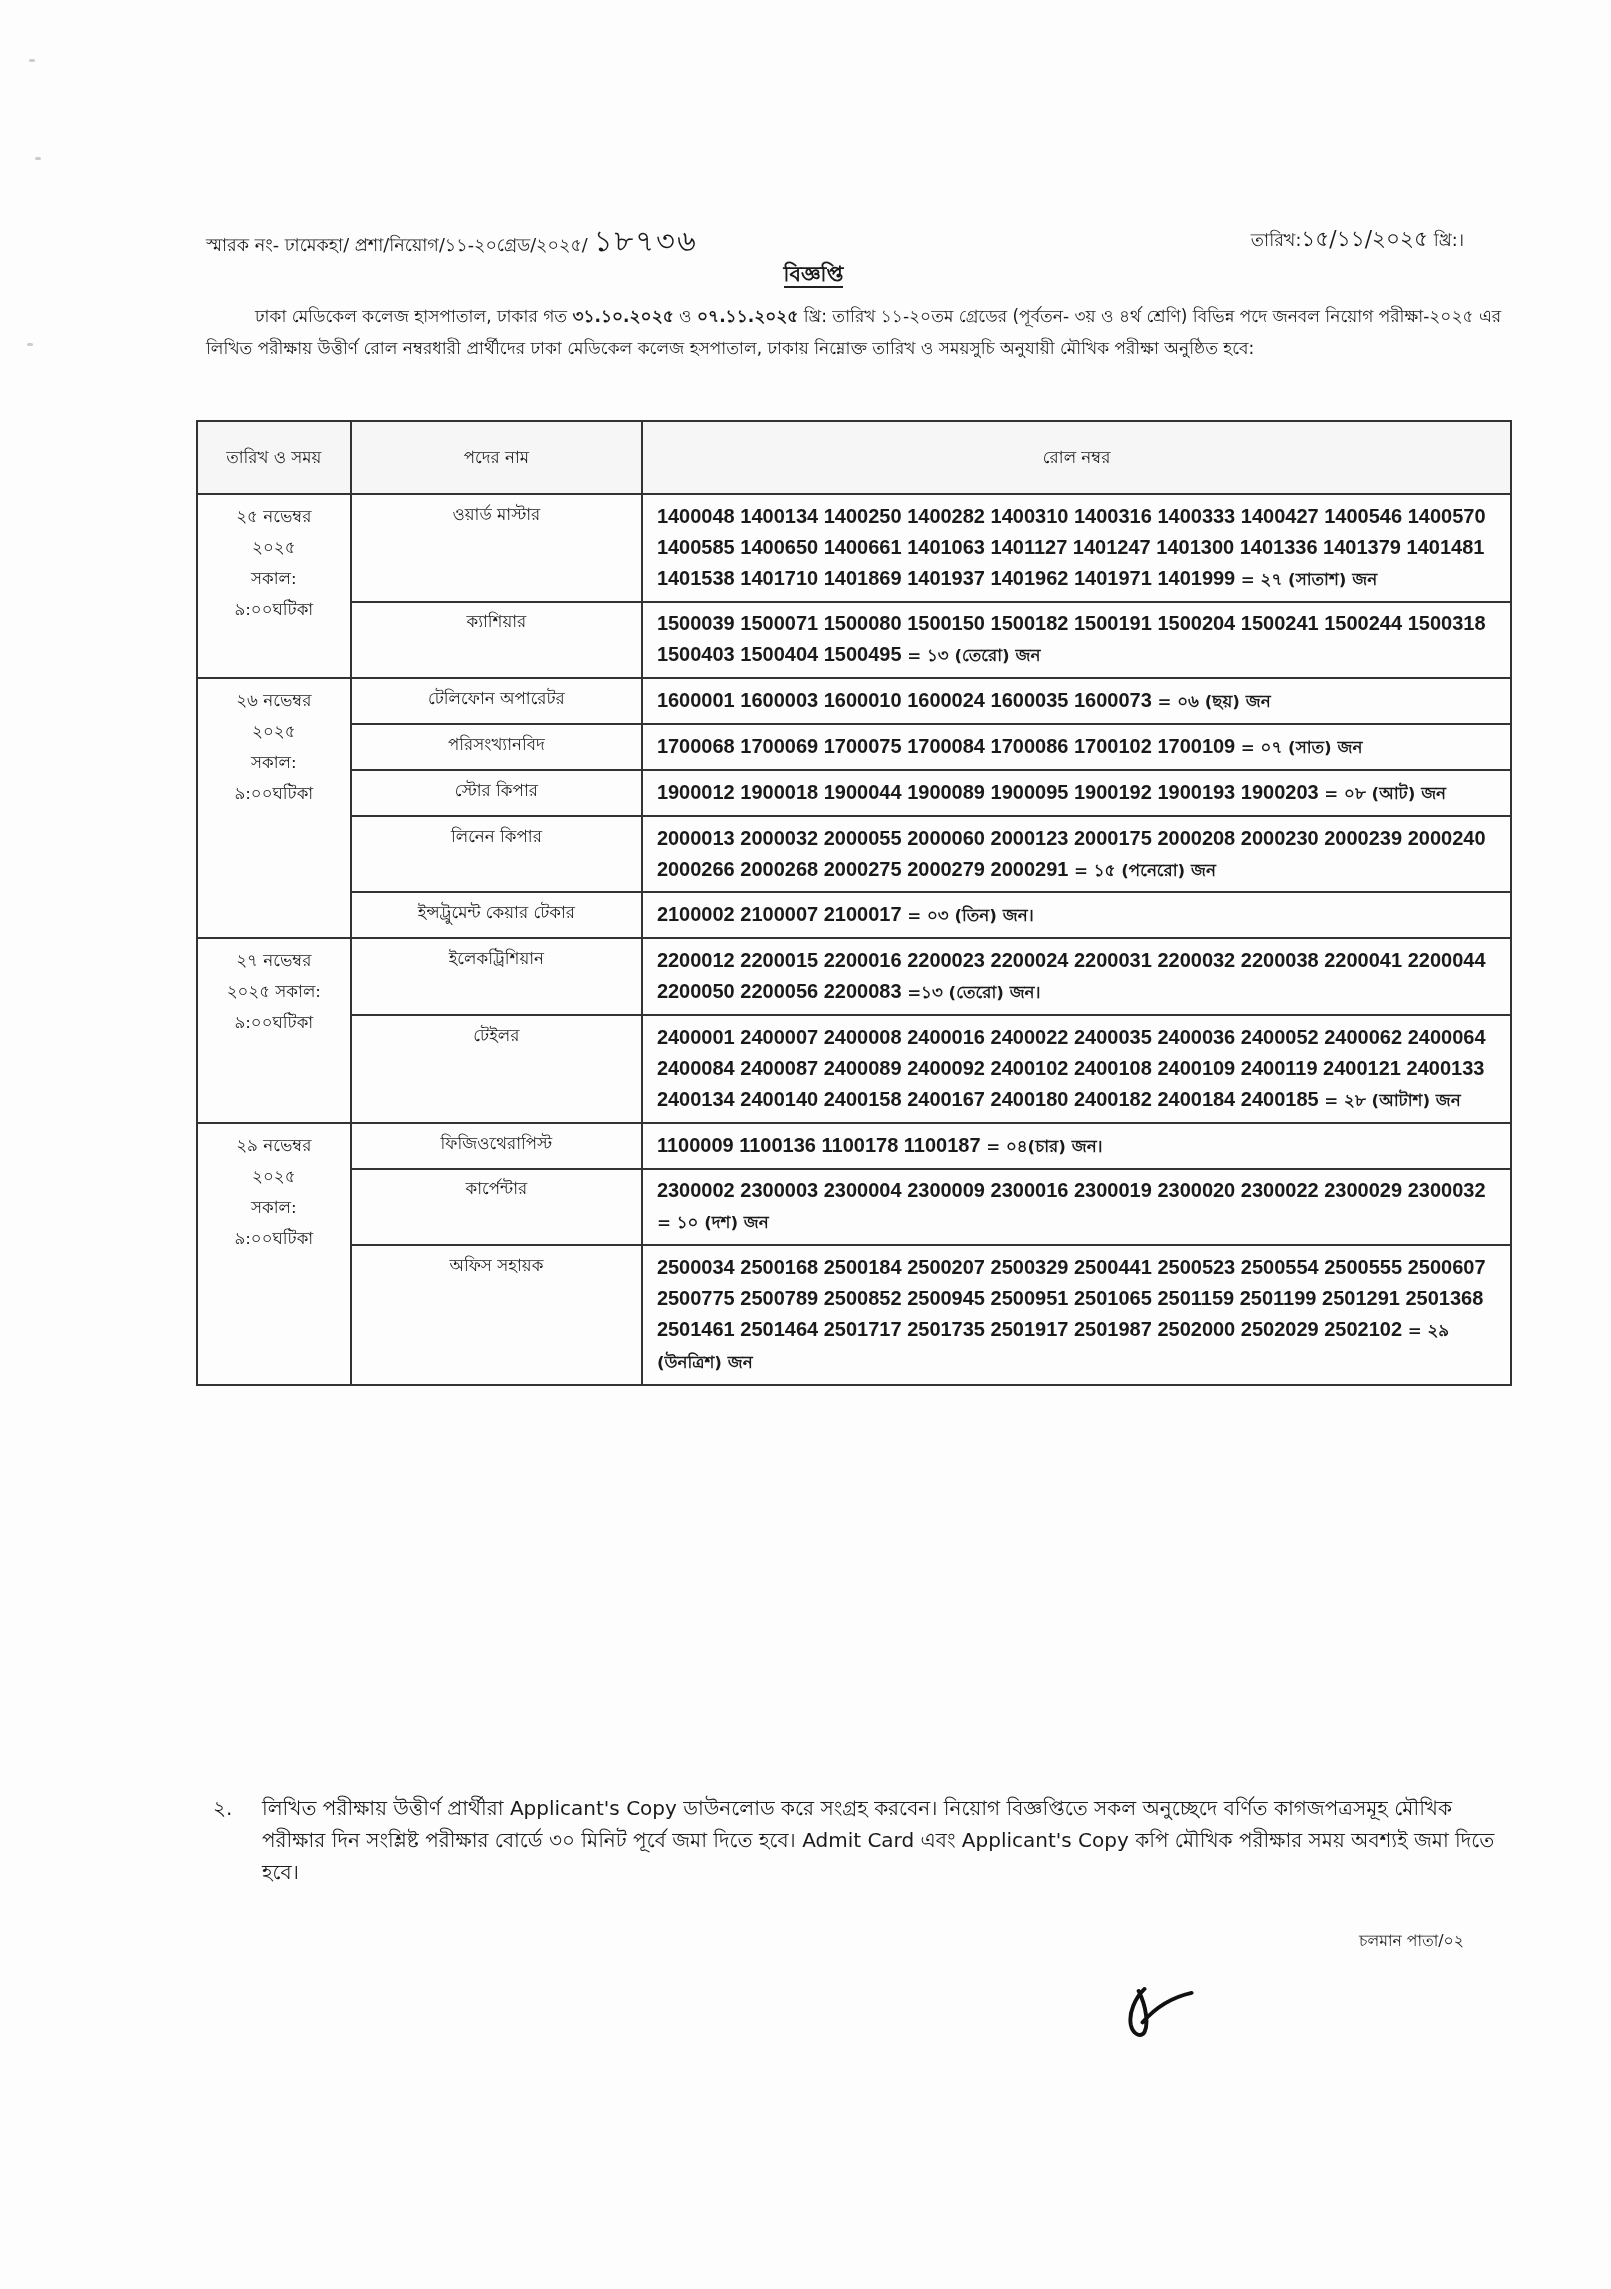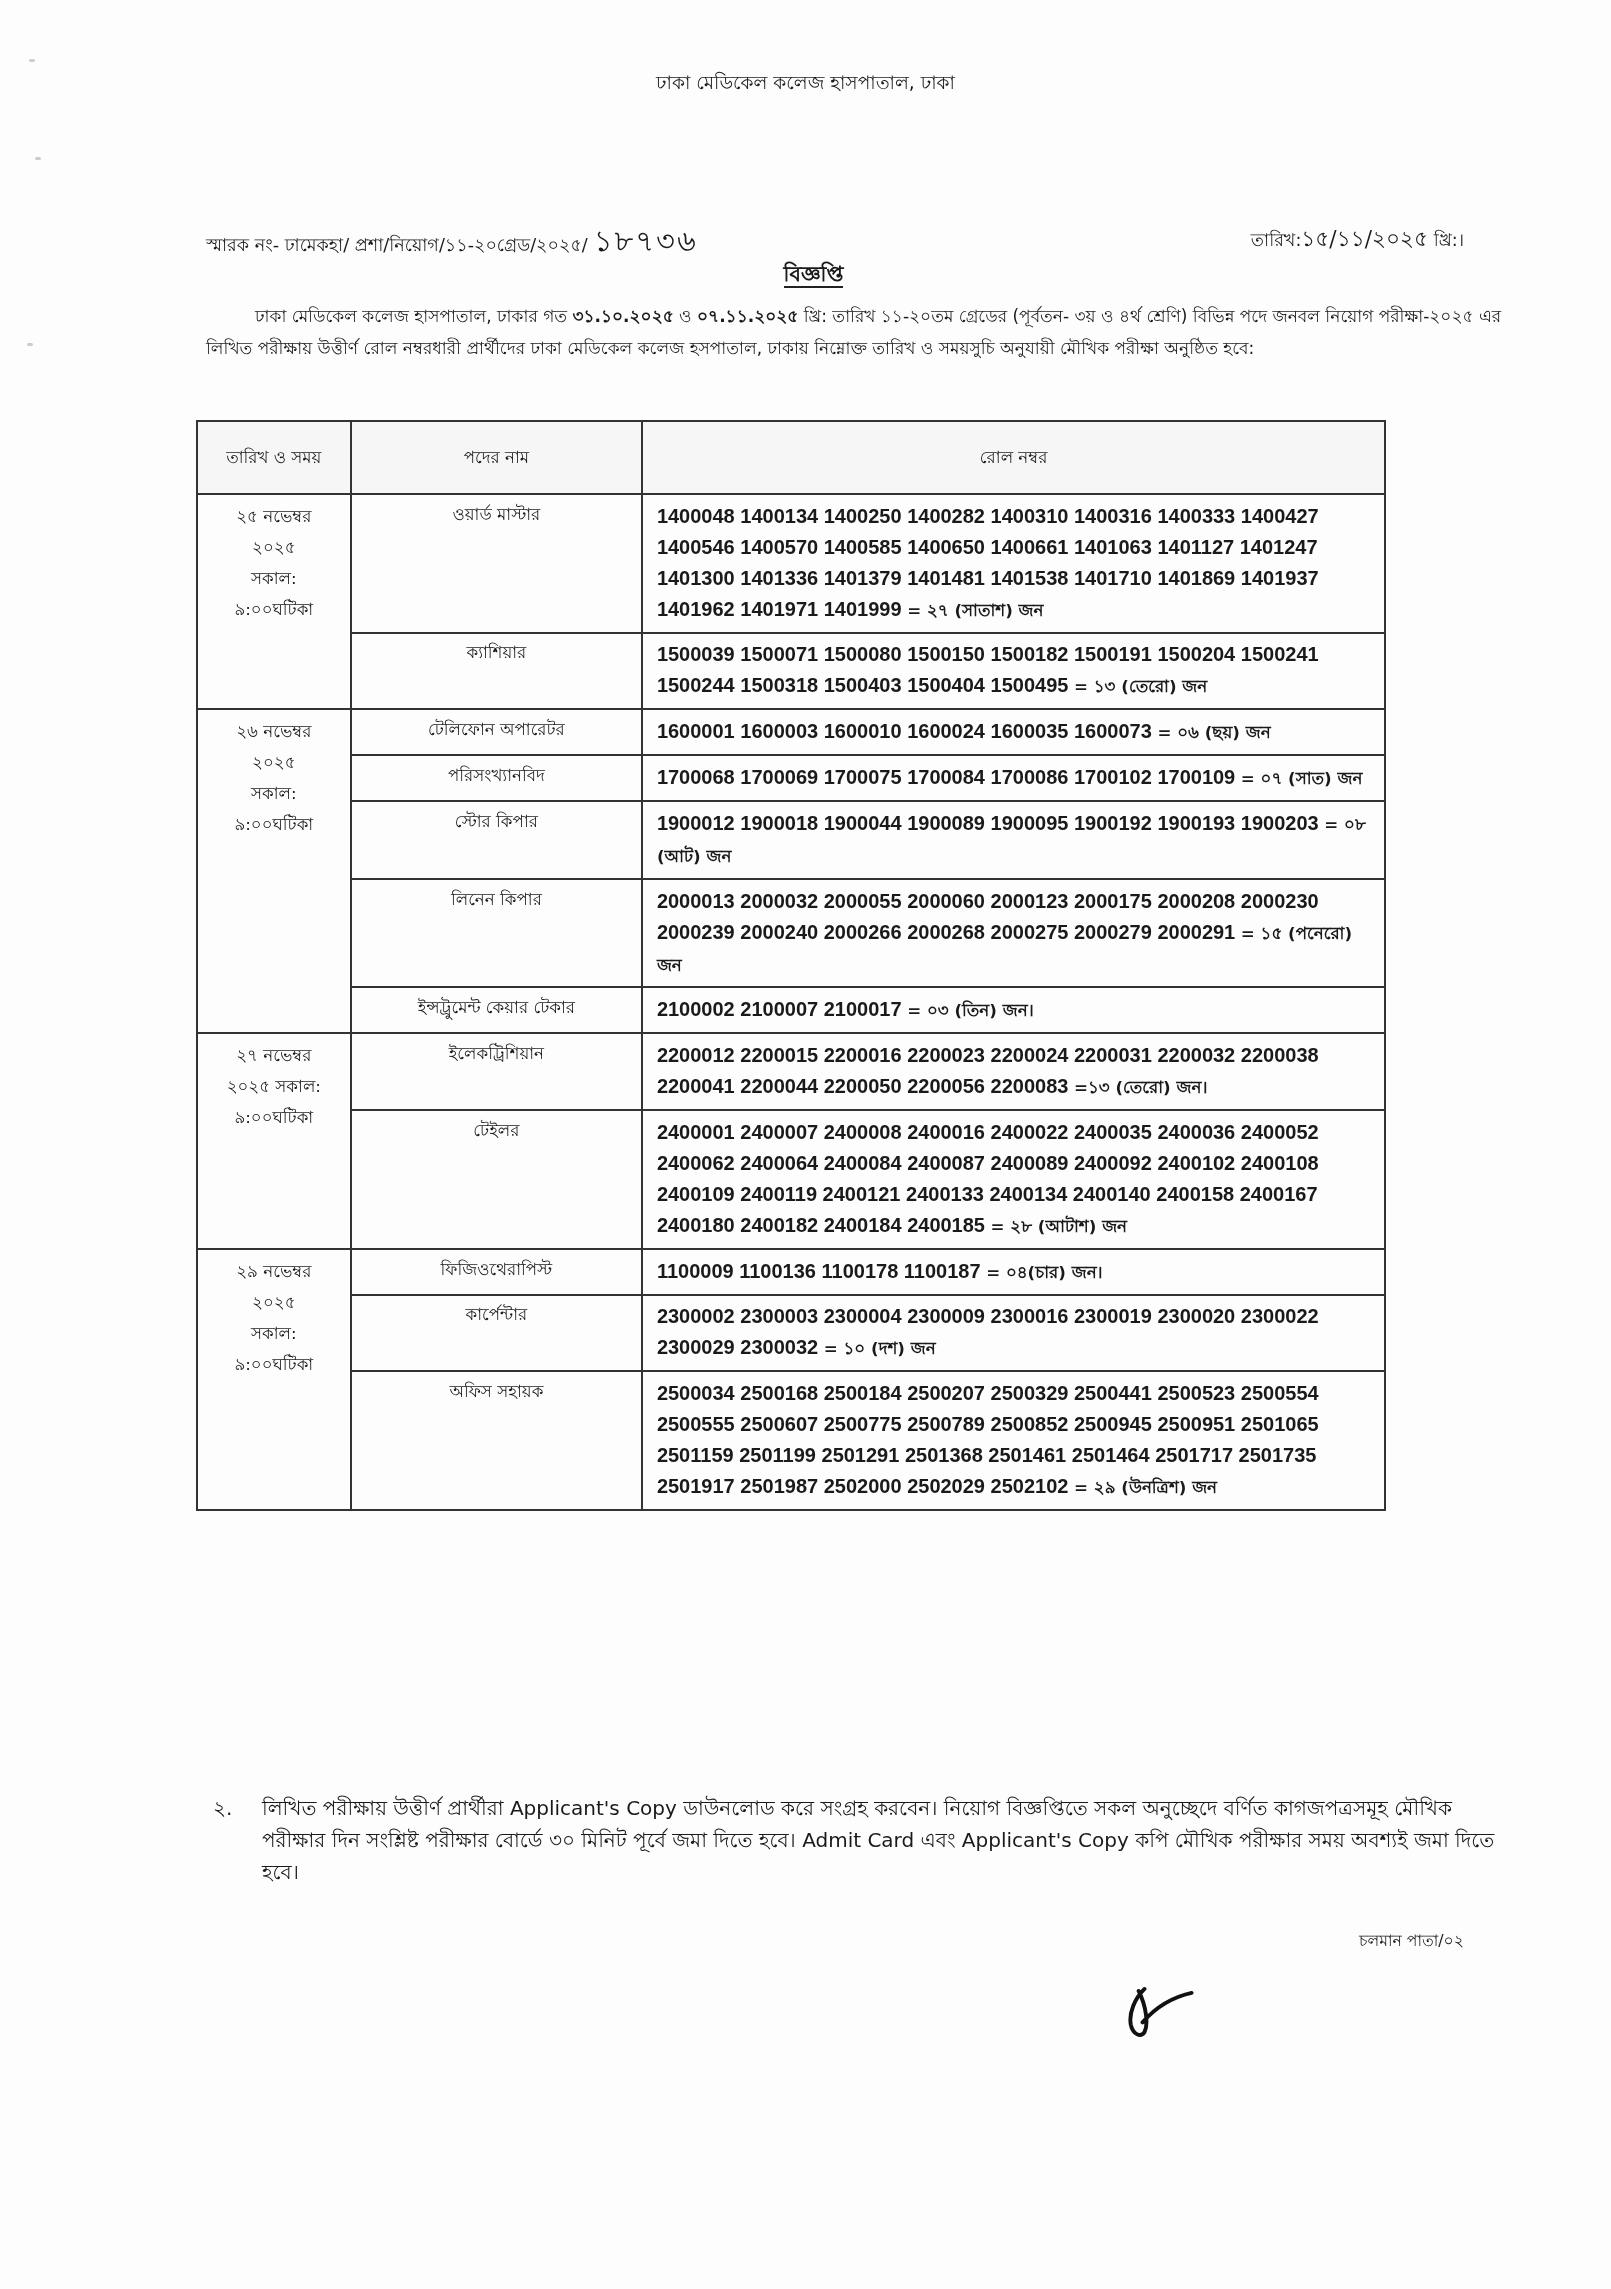--- a/index.html
+++ b/index.html
@@ -9,21 +9,21 @@
   .hdr .email-line { font-size:18.6px; }
   .hdr .email { font-family:"DejaVu Sans Mono", monospace; font-size:24.5px; text-decoration:underline; letter-spacing:0.5px; }
   .memo { position:absolute; left:206px; top:218px; font-size:17.6px; }
   .memo .num { font-family:"DejaVu Serif", serif; font-size:29px; margin-left:5.9px; letter-spacing:2px; }
   .date { position:absolute; right:147px; top:222px; font-size:17.6px; }
   .date .d { font-family:"DejaVu Serif", serif; font-size:21.6px; }
   .title { position:absolute; left:8px; width:1611px; text-align:center; top:259px; font-size:20.6px; font-weight:bold; }
   .title span { border-bottom:2px solid #222; }
   .intro { position:absolute; left:206px; width:1299px; top:300px; font-size:17px; line-height:32px; text-indent:49px; }
   .intro b { font-weight:bold; }
-  table.roll { position:absolute; left:196px; top:420px; width:1190px; border-collapse:collapse; }
+  table.roll { position:absolute; left:196px; top:420px; width:1316px; border-collapse:collapse; }
   table.roll td, table.roll th { border:2px solid #333; vertical-align:top; padding:5.9px 9.8px; }
   table.roll th { font-weight:normal; font-size:16.7px; text-align:center; vertical-align:middle; line-height:25.5px; background:#f6f6f6; height:59px; }
   .c-date { width:132px; text-align:center; font-size:16.7px; line-height:31px; }
   .c-post { width:270px; text-align:center; font-size:16.7px; }
   .c-roll { font-family:"Liberation Sans", sans-serif; font-weight:bold; font-size:20px; line-height:31px; padding-left:13.7px !important; }
   .c-roll .cnt { font-family:"DejaVu Sans", sans-serif; font-size:16.7px; }
   .note { position:absolute; left:213px; width:1304px; top:1792px; font-size:20px; line-height:32px; }
   .note .n { display:inline-block; width:49px; }
   .note .body { display:inline-block; width:1245px; vertical-align:top; }
   .contd { position:absolute; right:147px; top:1928px; font-size:15.7px; }
@@ -31,21 +31,20 @@
   .speck { position:absolute; width:5.9px; height:2.9px; background:#ccc; border-radius:2px; }
 </style>
 </head>
 <body>
 
 <div class="speck" style="left:29px;top:59px;"></div>
 <div class="speck" style="left:35px;top:157px;"></div>
 <div class="speck" style="left:27.4px;top:343px;"></div>
 
 <div class="hdr">
-  <div>ঢাকা মেডিকেল কলেজ হাসপাতাল, ঢাকা</div>
 </div>
 
 <div class="memo">
   <span>স্মারক নং- ঢামেকহা/ প্রশা/নিয়োগ/১১-২০গ্রেড/২০২৫/</span><span class="num">১৮৭৩৬</span>
 </div>
 <div class="date">
   <span>তারিখ:</span><span class="d">১৫/১১/২০২৫</span>
   <span>খ্রি:।</span>
 </div>
 

